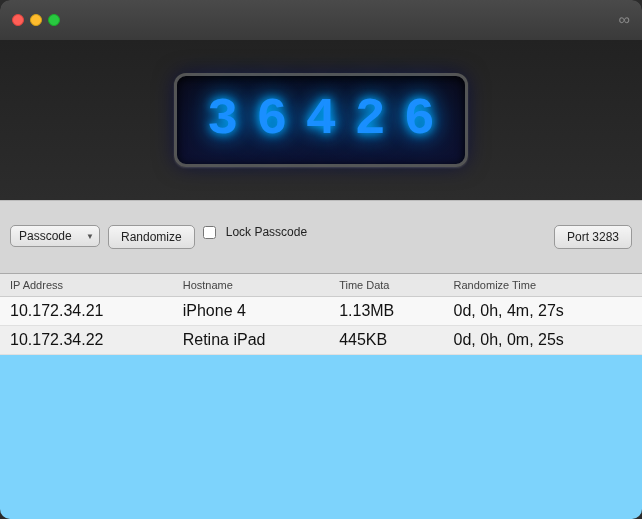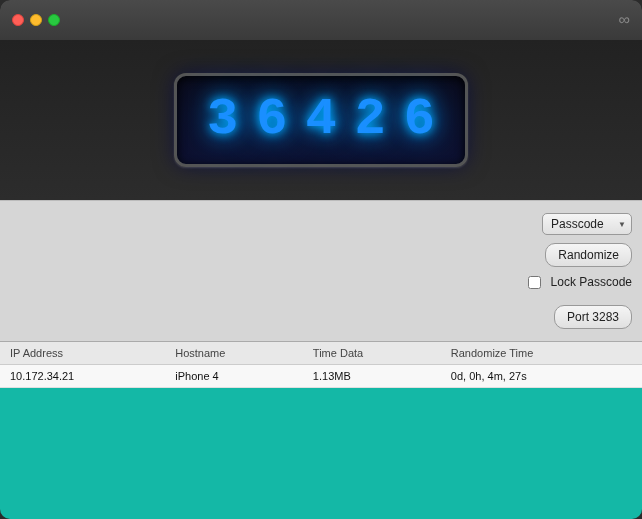--- a/index.html
+++ b/index.html
@@ -88,28 +88,27 @@
       text-shadow:
         0 0 10px #0af,
         0 0 20px #0af,
         0 0 40px #0080ff;
       line-height: 1;
     }
 
     
     .toolbar {
       background: #d6d6d6;
-      padding: 12px 10px;
-      display: flex;
-      align-items: flex-end;
+      padding: 24px 10px;
+      display: flex;
+      align-items: flex-start;
       gap: 8px;
       flex-shrink: 0;
       border-top: 1px solid #bbb;
       border-bottom: 1px solid #aaa;
-      flex-direction: column;
     }
 
     .toolbar-select {
       background: linear-gradient(to bottom, #f5f5f5, #e0e0e0);
       border: 1px solid #999;
       border-radius: 5px;
       padding: 3px 20px 3px 8px;
       font-size: 12px;
       color: #222;
       cursor: pointer;
@@ -130,26 +129,25 @@
       font-size: 8px;
       color: #555;
       position: absolute;
       right: 6px;
       pointer-events: none;
     }
 
     .toolbar-btn {
       background: linear-gradient(to bottom, #f5f5f5, #e0e0e0);
       border: 1px solid #999;
-      border-radius: 10px;
+      border-radius: 5px;
       padding: 4px 12px;
       font-size: 12px;
       color: #222;
       cursor: pointer;
-      margin-left: 20px;
     }
 
     .checkbox-label {
       display: flex;
       align-items: center;
       gap: 10px;
       font-size: 12px;
       color: #222;
       cursor: pointer;
     }
@@ -158,21 +156,21 @@
       width: 13px;
       height: 13px;
       cursor: pointer;
     }
 
     .spacer { flex: 1; }
 
     
     .table-area {
       flex: 1;
-      background: #14b8a6;
+      background: #7dd3fc;
       overflow-y: auto;
     }
 
     table {
       width: 100%;
       border-collapse: collapse;
       font-size: 12px;
     }
 
     thead tr {
@@ -193,21 +191,21 @@
       background: #f8f8f8;
     }
 
     tbody tr:nth-child(even) {
       background: #efefef;
     }
 
     tbody td {
       padding: 5px 10px;
       color: #111;
-      font-size: 11px;
+      font-size: 16px;
     }
   </style>
 </head>
 <body>
 
 <div class="title-bar">
   <div class="traffic-lights">
     <div class="traffic-light close"></div>
     <div class="traffic-light minimize"></div>
     <div class="traffic-light maximize"></div>
@@ -254,15 +252,21 @@
         </tr>
     </thead>
     <tbody>
 
     <tr>
           <td>10.172.34.21</td>
           <td>iPhone 4</td>
           <td>1.13MB</td>
           <td>0d, 0h, 4m, 27s</td>
         </tr>
+        <tr>
+          <td>10.172.34.22</td>
+          <td>Retina iPad</td>
+          <td>445KB</td>
+          <td>0d, 0h, 0m, 25s</td>
+        </tr>
       </tbody>
   </table>
 </div>
 
 </body></html>

